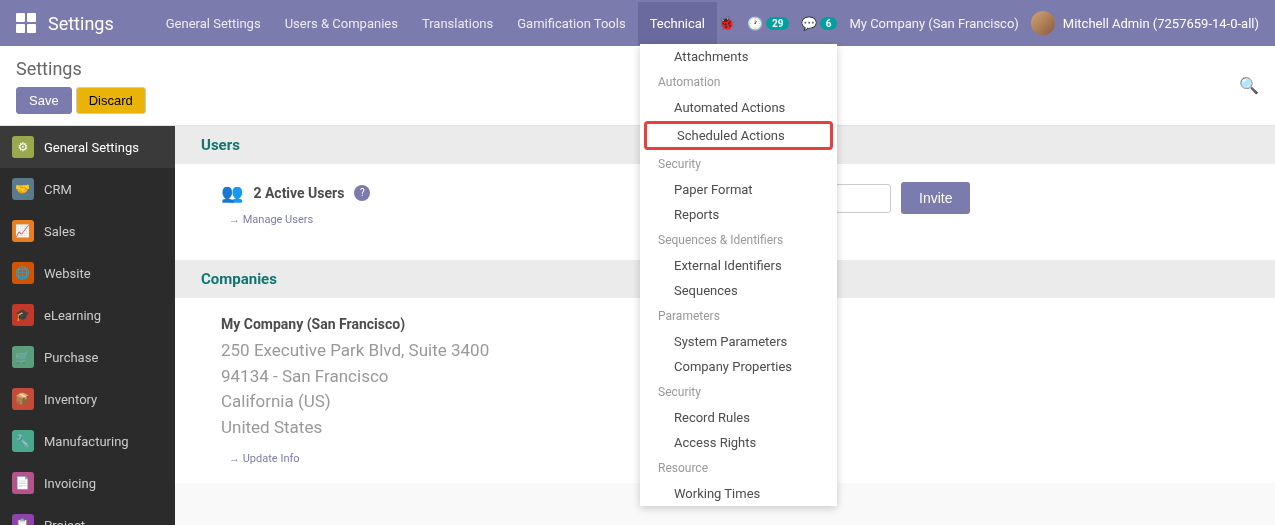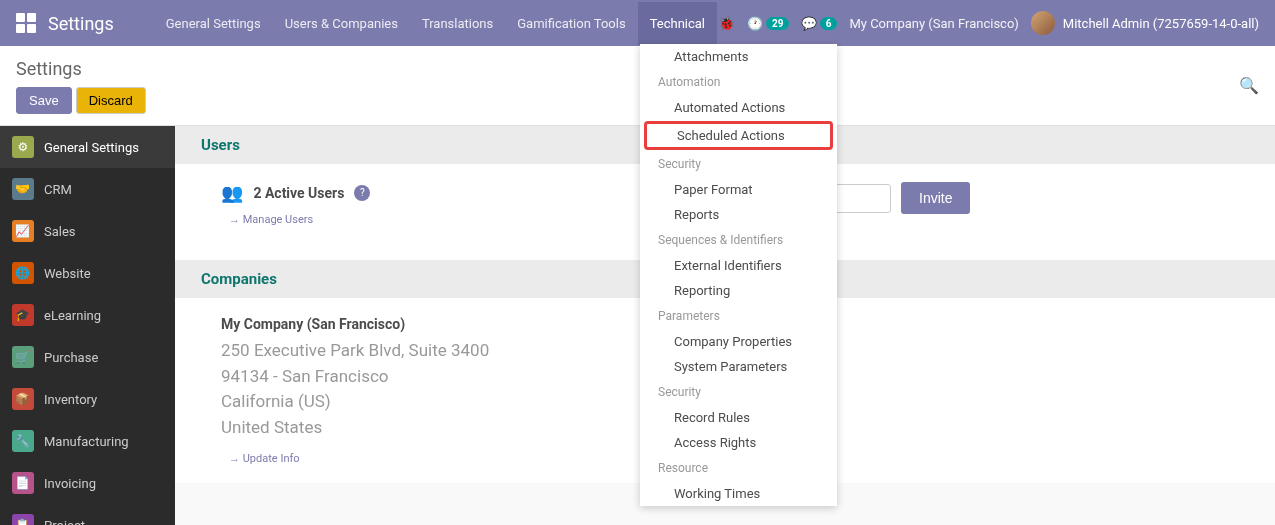--- a/index.html
+++ b/index.html
@@ -213,22 +213,22 @@
 <div class="dropdown" id="dropdown">
     <div class="dd-item">Attachments</div>
     <div class="dd-header">Automation</div>
     <div class="dd-item">Automated Actions</div>
     <div class="dd-item highlighted">Scheduled Actions</div>
     <div class="dd-header">Security</div>
     <div class="dd-item">Paper Format</div>
     <div class="dd-item">Reports</div>
     <div class="dd-header">Sequences &amp; Identifiers</div>
     <div class="dd-item">External Identifiers</div>
-    <div class="dd-item">Reporting</div>
+    <div class="dd-item">Sequences</div>
     <div class="dd-header">Parameters</div>
+    <div class="dd-item">System Parameters</div>
     <div class="dd-item">Company Properties</div>
-    <div class="dd-item">System Parameters</div>
     <div class="dd-header">Security</div>
     <div class="dd-item">Record Rules</div>
     <div class="dd-item">Access Rights</div>
     <div class="dd-header">Resource</div>
     <div class="dd-item">Working Times</div>
   </div>
 
 </body></html>

